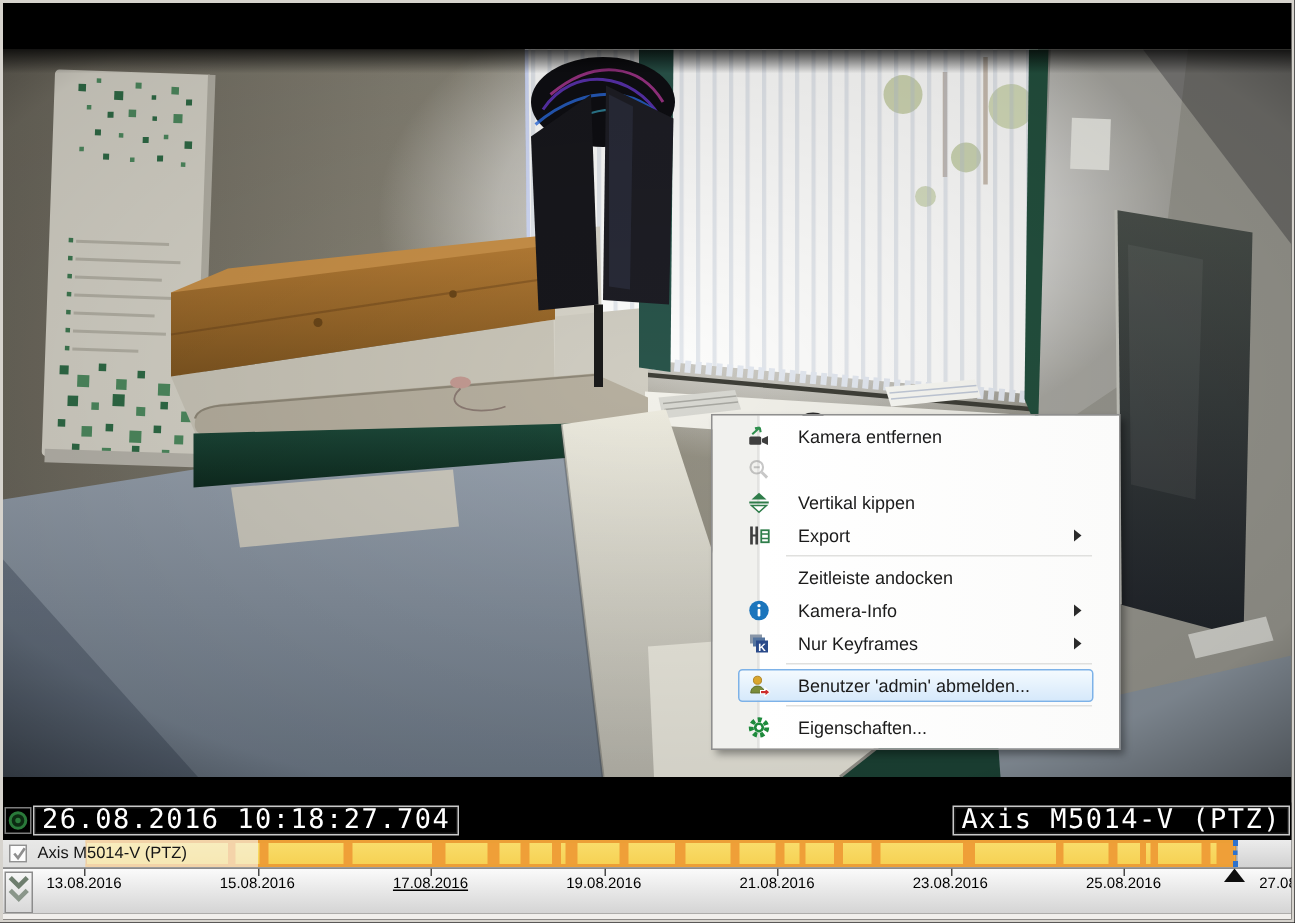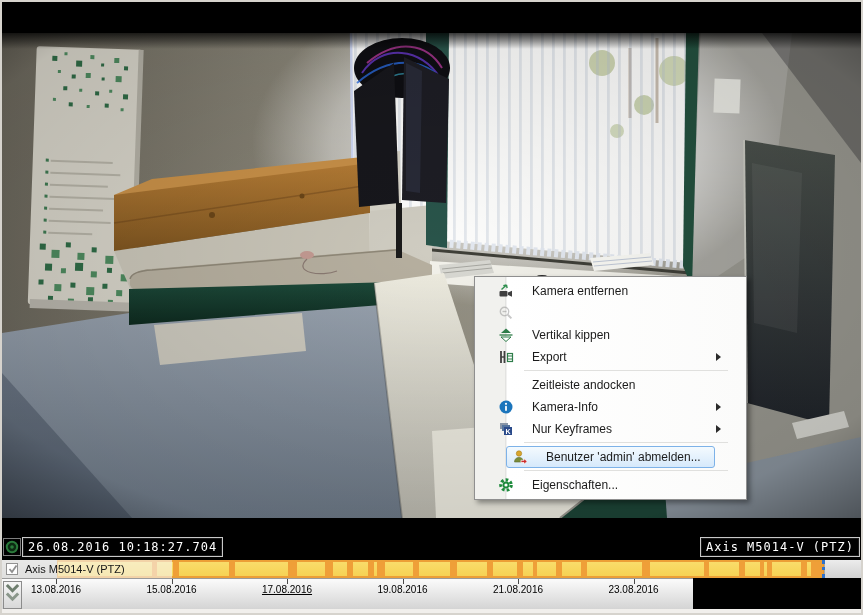--- a/index.html
+++ b/index.html
@@ -13,50 +13,50 @@
     background:linear-gradient(to right,#f1f1ee 0,#f1f1ee 30px,#e3e3e1 30px,#e3e3e1 31px,#fff 32px,#fbfbfa 100%);
     border:1px solid #8f8f8f;box-shadow:3px 3px 5px rgba(0,0,0,.38);padding:3px 16px;}
   .menu-item{position:relative;height:22px;display:flex;align-items:center;padding-left:6px;cursor:default;}
   .mi-icon{width:18px;height:16px;flex:0 0 18px;display:inline-flex;align-items:center;justify-content:center;}
   .mi-icon svg{width:16px;height:16px;}
   .mi-label{margin-left:17px;font-size:12px;color:#1b1b1b;white-space:nowrap;}
   .menu-item.disabled .mi-label{color:#a3a3a3;}
   .menu-item.disabled .mi-icon{opacity:.55;filter:grayscale(1);}
   .mi-arrow{position:absolute;right:9px;top:7px;width:0;height:0;
     border-top:4px solid transparent;border-bottom:4px solid transparent;border-left:5px solid #2b2b2b;}
-  .menu-item.highlighted{margin:0 15px;border:1px solid #7db2e8;border-radius:3px;height:22px;
+  .menu-item.highlighted{margin:0 1px;border:1px solid #7db2e8;border-radius:3px;height:22px;
     background:linear-gradient(#f4fafe,#d6e9fb);padding-left:4px;}
   .menu-sep{height:1px;background:#e0e0de;margin:2px 2px 3px 33px;}
 
   
   .osd-row{position:absolute;left:0;top:533px;width:859px;height:25px;background:#000;}
   .rec-box{position:absolute;left:1px;top:3px;width:18px;height:18px;background:#000;border:1px solid #7e7e7e;}
   .osd-box{position:absolute;top:2px;height:20px;line-height:18px;background:#000;border:1px solid #c9c9c9;
     box-shadow:inset 0 0 0 1px #1a1a1a;color:#fff;font-family:"DejaVu Sans Mono","Liberation Mono",monospace;
-    font-size:12px;letter-spacing:1px;padding:0 5px;white-space:nowrap;}
+    font-size:18px;letter-spacing:1px;padding:0 5px;white-space:nowrap;}
   .ts-box{left:20px;}
   .cam-box{right:1px;}
 
   
   .track-row{position:absolute;left:0;top:558px;width:859px;height:18px;
     background:linear-gradient(#d2d2d2,#bdbdbd);}
   .rec-bar{position:absolute;left:55px;top:0;width:767px;height:18px;
     background:linear-gradient(#f9dc6a,#f2c93f);
     border:1px solid #e1952e;border-top:2px solid #ec9f36;border-bottom:2px solid #ec9f36;}
   .gap{position:absolute;top:0;height:100%;background:#ef9f38;}
   .no-data{position:absolute;left:822px;top:0;width:37px;height:18px;
     background:linear-gradient(#ececec,#d2d2d2);border-left:1px solid #a8a8a8;}
   .playhead{position:absolute;left:820px;top:0;height:18px;width:0;border-left:3px dotted #2f72cc;z-index:5;}
   .track-overlay{position:absolute;left:0;top:0;width:170px;height:18px;
     background:rgba(247,247,245,.6);display:flex;align-items:center;z-index:4;}
   .cbx{position:relative;width:12px;height:12px;margin-left:4px;background:#fdfdfd;border:1px solid #929292;flex:0 0 12px;}
   .cbx svg{position:absolute;left:0;top:-1px;width:12px;height:12px;}
   .track-label{margin-left:7px;font-size:11px;color:#161616;white-space:nowrap;}
 
-  .scale-row{position:absolute;left:0;top:576px;width:691px;height:31px;overflow:hidden;
+  .scale-row{position:absolute;left:0;top:576px;width:859px;height:31px;overflow:hidden;
     background:linear-gradient(#fbfbfb,#d4d4d4);border-top:1px solid #9a9a9a;}
   .tick{position:absolute;top:0;width:1px;height:5px;background:#4a4a4a;}
   .tick-label{position:absolute;top:5px;transform:translateX(-50%);font-size:10px;color:#000;white-space:nowrap;}
   .ph-marker{position:absolute;left:814px;top:0;width:0;height:0;
     border-left:7px solid transparent;border-right:7px solid transparent;border-bottom:9px solid #0d0d0d;}
   .collapse-btn{position:absolute;left:1px;top:2px;width:19px;height:28px;
     background:linear-gradient(#f6f6f6,#d8d8d8);border:1px solid #8c8c8c;padding:0;}
   .bottom-strip{position:absolute;left:0;top:607px;width:859px;height:4px;background:#f1efec;}
 </style>
 </head>

